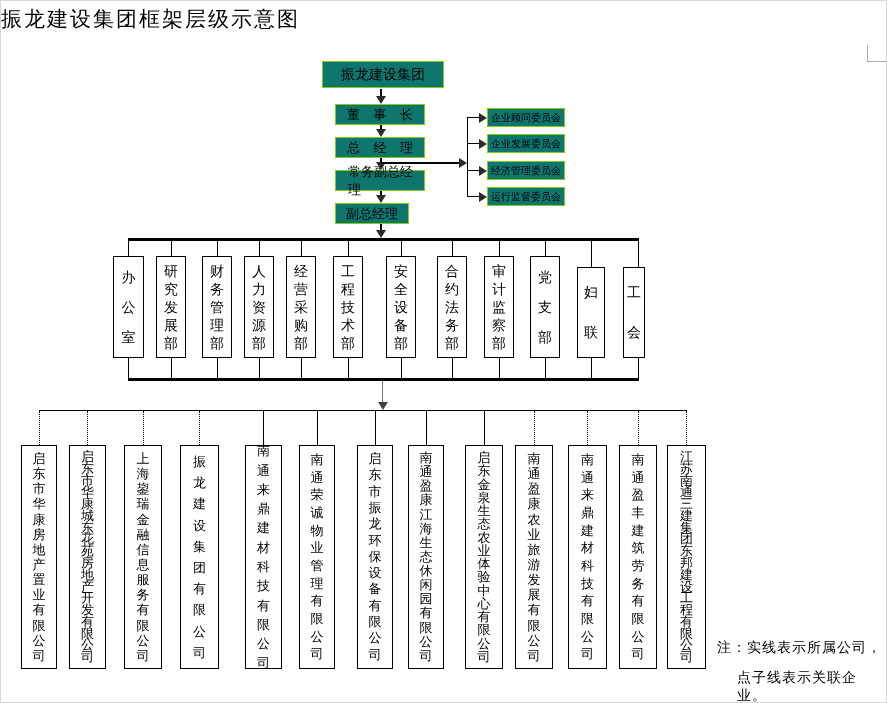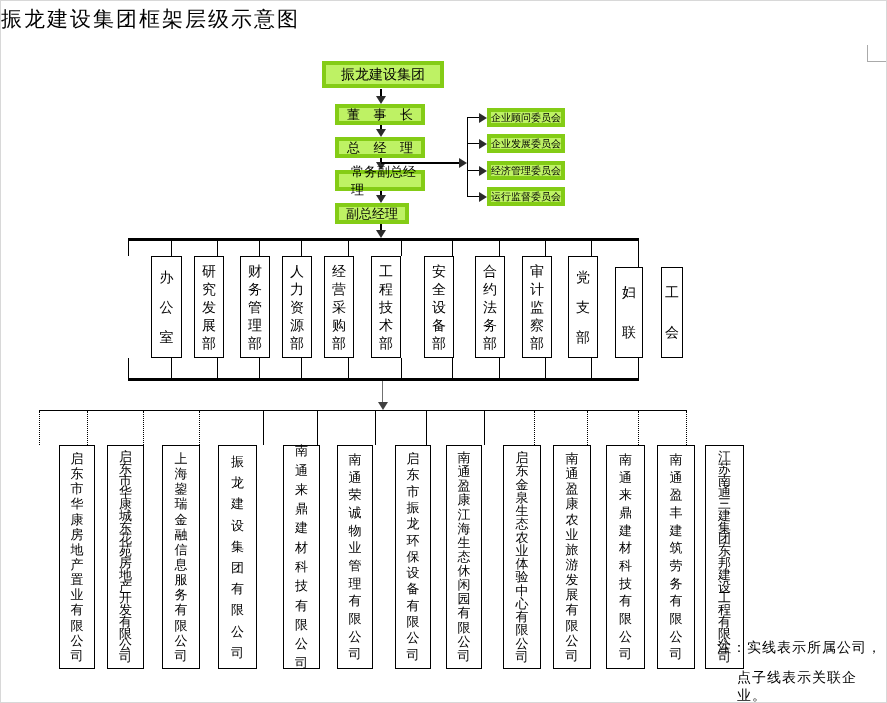--- a/index.html
+++ b/index.html
@@ -1,25 +1,25 @@
 <!DOCTYPE html>
 <html><head>
 <meta charset="utf-8">
 <style>
   html,body{margin:0;padding:0;background:#fff;}
   .stage{position:relative;width:887px;height:703px;background:#fff;border:1px solid #d8d8d8;
          box-sizing:border-box;overflow:hidden;font-family:"Liberation Sans","DejaVu Sans",sans-serif;color:#000;}
   .title{position:absolute;left:0;top:4px;width:775px;text-align:left;font-weight:normal;
          font-size:21px;letter-spacing:2px;font-family:"Liberation Serif","DejaVu Serif",serif;}
-  .box{position:absolute;border:4px solid #84cc16;background:#bef264;display:flex;align-items:center;
+  .box{position:absolute;border:1px solid #84cc16;background:#0f766e;display:flex;align-items:center;
        justify-content:center;box-sizing:border-box;font-size:13px;}
   .exec{word-spacing:10px;}
   .cmt{font-size:10px;letter-spacing:0;}
   .vbox{position:absolute;border:1px solid #000;background:#fff;display:flex;align-items:center;
-        justify-content:center;box-sizing:border-box;margin-left:38px;}
+        justify-content:center;box-sizing:border-box;}
   .vtext{word-break:break-all;text-align:center;}
   .dept .vtext{width:16px;font-size:14px;}
   .comp .vtext{width:14px;font-size:13px;}
   .hline,.vline{position:absolute;background:#000;}
   .vdrop-dot{position:absolute;width:0;border-left:1px dotted #000;}
   .vdrop-sol{position:absolute;width:0;border-left:1px solid #000;}
   .arr-d{position:absolute;width:0;height:0;border-left:5px solid transparent;
          border-right:5px solid transparent;border-top:8px solid #2b2b2b;}
   .arr-r{position:absolute;width:0;height:0;border-top:5px solid transparent;
          border-bottom:5px solid transparent;border-left:8px solid #2b2b2b;}

